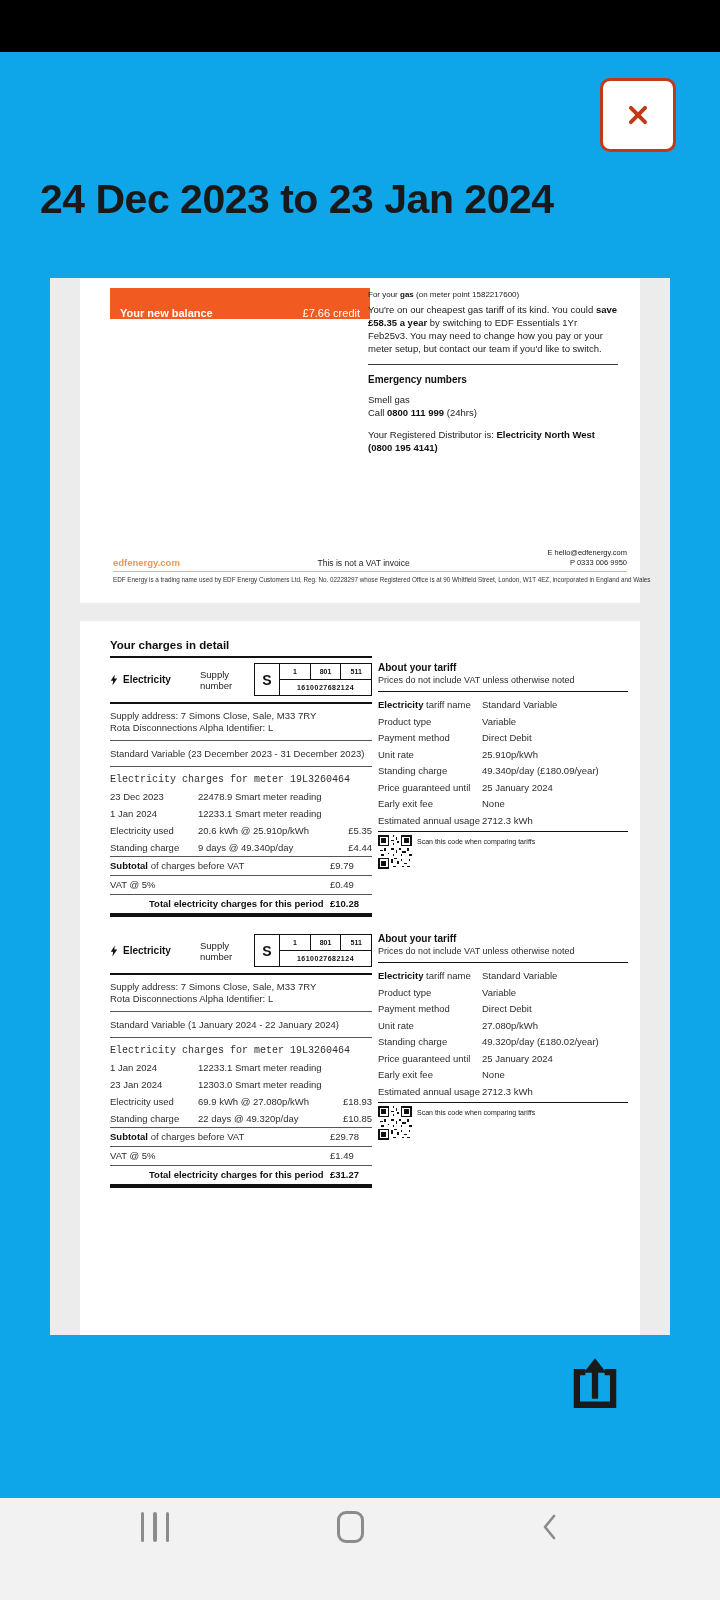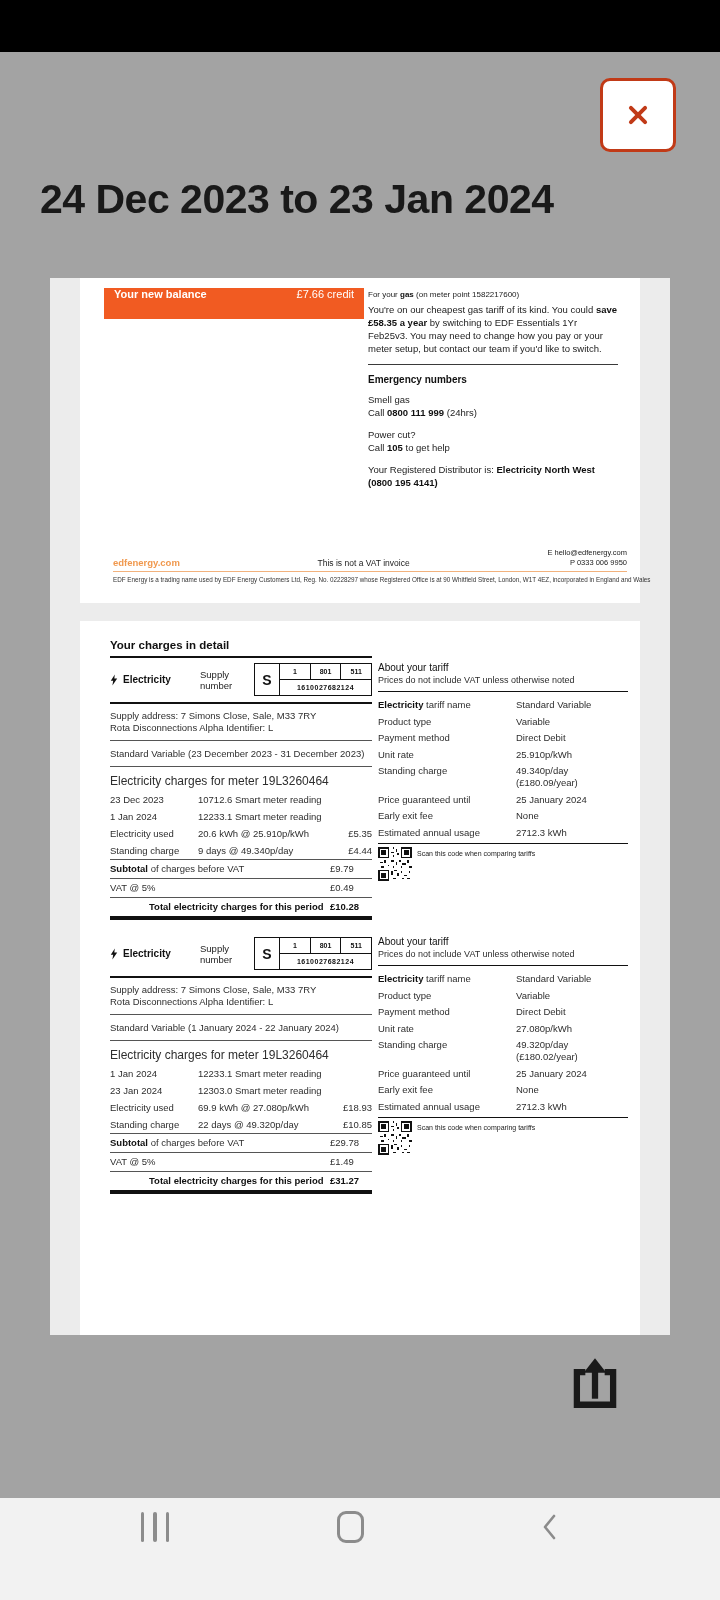--- a/index.html
+++ b/index.html
@@ -2,38 +2,38 @@
 <html style="--accent: #F15B22; --close: #C13A17; --footer-orange: #F0984D; --footer-rule: #F2B27D; --nav-bg: #F2F2F2; --nav-icon: #8C8C8C; --viewer-bg: #ECECEC;"><head>
 <meta charset="utf-8">
 <style>
   :root{
     --accent:#F15B22; --close:#C13A17; --footer-orange:#F0984D; --footer-rule:#F2B27D;
     --nav-bg:#F2F2F2; --nav-icon:#8C8C8C; --viewer-bg:#ECECEC; --ink:#111111; --body-ink:#2E2E2E;
   }
   *{margin:0;padding:0;box-sizing:border-box;}
   html,body{width:720px;height:1600px;}
   body{font-family:"Liberation Sans",sans-serif;background:#fff;}
-  .screen{position:relative;width:720px;height:1600px;overflow:hidden;background:#a3a3a3;padding-left:32px;}
+  .screen{position:relative;width:720px;height:1600px;overflow:hidden;background:#0ea5e9;padding-left:32px;}
   .status-bar{position:absolute;top:0;left:0;width:720px;height:52px;background:#000;}
 
   .close-btn{position:absolute;top:78px;left:600px;width:76px;height:74px;background:#fff;
     border:3.5px solid var(--close);border-radius:10px;display:flex;align-items:center;justify-content:center;cursor:pointer;}
   .close-btn svg{width:34px;height:34px;}
   .close-btn line{stroke:var(--close);stroke-width:2.8;stroke-linecap:round;}
 
   .title{position:absolute;top:176px;left:40px;font-size:41px;line-height:46px;font-weight:700;color:#191919;letter-spacing:-0.5px;}
 
   .viewer{position:absolute;top:278px;left:50px;width:620px;height:1057px;background:var(--viewer-bg);}
   .page{position:absolute;left:30px;width:560px;background:#fff;color:var(--body-ink);}
   .page1{top:0;height:325px;}
   .page2{top:343px;height:714px;padding:18px 12px 0 30px;}
 
   
-  .banner{position:absolute;left:24px;top:10px;width:260px;height:31px;background:var(--accent);color:#fff;
-    display:flex;align-items:flex-start;justify-content:space-between;padding:0 10px;font-size:11px;}
+  .banner{position:absolute;left:30px;top:10px;width:260px;height:31px;background:var(--accent);color:#fff;
+    display:flex;align-items:flex-end;justify-content:space-between;padding:0 10px;font-size:11px;}
   .banner .b-label{font-weight:700;}
   .p1-right{position:absolute;left:288px;top:12px;width:250px;font-size:9.5px;line-height:13px;color:#222;}
   .micro{font-size:8px;line-height:10px;margin-bottom:3px;}
   .para-block{margin-bottom:9px;}
   .rule-dark{border:none;border-top:1.5px solid #3a3a3a;margin:9px 0 8px;}
   .h-bold{font-weight:700;font-size:10px;color:var(--ink);margin-bottom:7px;}
   .mt8{margin-top:9px;}
   b{color:var(--ink);}
 
   .p1-footer{position:absolute;left:33px;right:13px;bottom:20px;}
@@ -60,36 +60,36 @@
   .mpan-right{flex:1;display:flex;flex-direction:column;}
   .mpan-top{flex:1;display:flex;border-bottom:1.2px solid var(--ink);}
   .mpan-cell{flex:1;display:flex;align-items:center;justify-content:center;font-size:7px;font-weight:700;color:var(--ink);}
   .mpan-cell + .mpan-cell{border-left:1.2px solid var(--ink);}
   .mpan-core{flex:1;display:flex;align-items:center;justify-content:center;font-size:7px;font-weight:700;color:var(--ink);letter-spacing:0.5px;}
 
   .rule2{border:none;border-top:2px solid var(--ink);}
   .rule1{border:none;border-top:1px solid #555;}
   .addr-block{padding:6px 0;font-size:9.5px;line-height:12px;}
   .period{padding:7px 0;font-size:9.5px;}
-  .meter-heading{padding:7px 0 3px;font-size:12px;}
+  .meter-heading{padding:7px 0 3px;font-size:10px;font-family:Liberation Mono, monospace;}
   .charge-row{display:flex;font-size:9.5px;line-height:17px;}
   .cr-label{width:88px;flex:none;}
   .cr-detail{flex:1;}
   .cr-amount{width:42px;flex:none;text-align:right;}
   .sum-row{display:flex;font-size:9.5px;line-height:16px;padding:1px 0;}
   .sum-label{flex:1;}
   .sum-amount{width:42px;flex:none;text-align:left;}
   .total-row{font-weight:700;color:var(--ink);margin-left:39px;}
   .b-total{border-bottom:2px solid var(--ink);}
 
-  .tariff-head{font-size:10px;font-weight:400;color:var(--ink);line-height:12px;}
+  .tariff-head{font-size:10px;font-weight:700;color:var(--ink);line-height:12px;}
   .tariff-sub{font-size:9px;line-height:11px;margin:1px 0 5px;}
   .tariff-body{border-top:1.6px solid var(--ink);padding-top:7px;}
   .t-row{display:flex;font-size:9.5px;line-height:12px;margin-bottom:4.5px;}
-  .t-label{width:138px;flex:none;}
+  .t-label{width:104px;flex:none;}
   .t-value{flex:1;}
   .qr-block{border-top:1.2px solid var(--ink);margin-top:3px;padding-top:3px;display:flex;align-items:flex-start;}
   .qr-block svg{width:34px;height:34px;flex:none;}
   .qr-caption{font-size:7px;line-height:9px;margin-left:5px;margin-top:2px;color:#222;}
 
   .share-btn{position:absolute;top:1354px;left:566px;width:58px;height:58px;background:none;border:none;cursor:pointer;padding:0;}
   .share-btn svg{width:58px;height:58px;}
   .share-stroke{fill:none;stroke:#1a1a1a;stroke-width:2.6;}
   .share-fill{fill:#1a1a1a;}
 
@@ -128,24 +128,20 @@
       </div>
 
       <div class="p1-right">
         <p class="micro"><span>For your </span><b>gas</b><span> (on meter point 1582217600)</span></p>
         <p class="para-block"><span>You're on our cheapest gas tariff of its kind. You could </span><b>save £58.35 a year</b><span> by switching to EDF Essentials 1Yr Feb25v3. You may need to change how you pay or your meter setup, but contact our team if you'd like to switch.</span></p>
         <hr class="rule-dark">
         <p class="h-bold">Emergency numbers</p>
         <p>
           <span>Smell gas</span><br>
           <span>Call </span><b>0800 111 999</b><span> (24hrs)</span>
-        </p>
-        <p class="mt8">
-          <span>Power cut?</span><br>
-          <span>Call </span><b>105</b><span> to get help</span>
         </p>
         <p class="mt8"><span>Your Registered Distributor is: </span><b>Electricity North West (0800 195 4141)</b></p>
       </div>
 
       <div class="p1-footer">
         <div class="footer-row">
           <span class="footer-site">edfenergy.com</span>
           <span class="footer-vat">This is not a VAT invoice</span>
           <span class="footer-contact">
             <span>E hello@edfenergy.com</span><br>
@@ -189,21 +185,21 @@
             <span>Supply address: 7 Simons Close, Sale, M33 7RY</span><br>
             <span>Rota Disconnections Alpha Identifier: L</span>
           </div>
           <hr class="rule1">
           <div class="period">Standard Variable (23 December 2023 - 31 December 2023)</div>
           <hr class="rule1">
           <div class="meter-heading">Electricity charges for meter 19L3260464</div>
 
           <div class="charge-row">
             <span class="cr-label">23 Dec 2023</span>
-            <span class="cr-detail">10712.6 Smart meter reading</span>
+            <span class="cr-detail">22478.9 Smart meter reading</span>
             <span class="cr-amount"></span>
           </div>
           <div class="charge-row">
             <span class="cr-label">1 Jan 2024</span>
             <span class="cr-detail">12233.1 Smart meter reading</span>
             <span class="cr-amount"></span>
           </div>
           <div class="charge-row">
             <span class="cr-label">Electricity used</span>
             <span class="cr-detail">20.6 kWh @ 25.910p/kWh</span>

